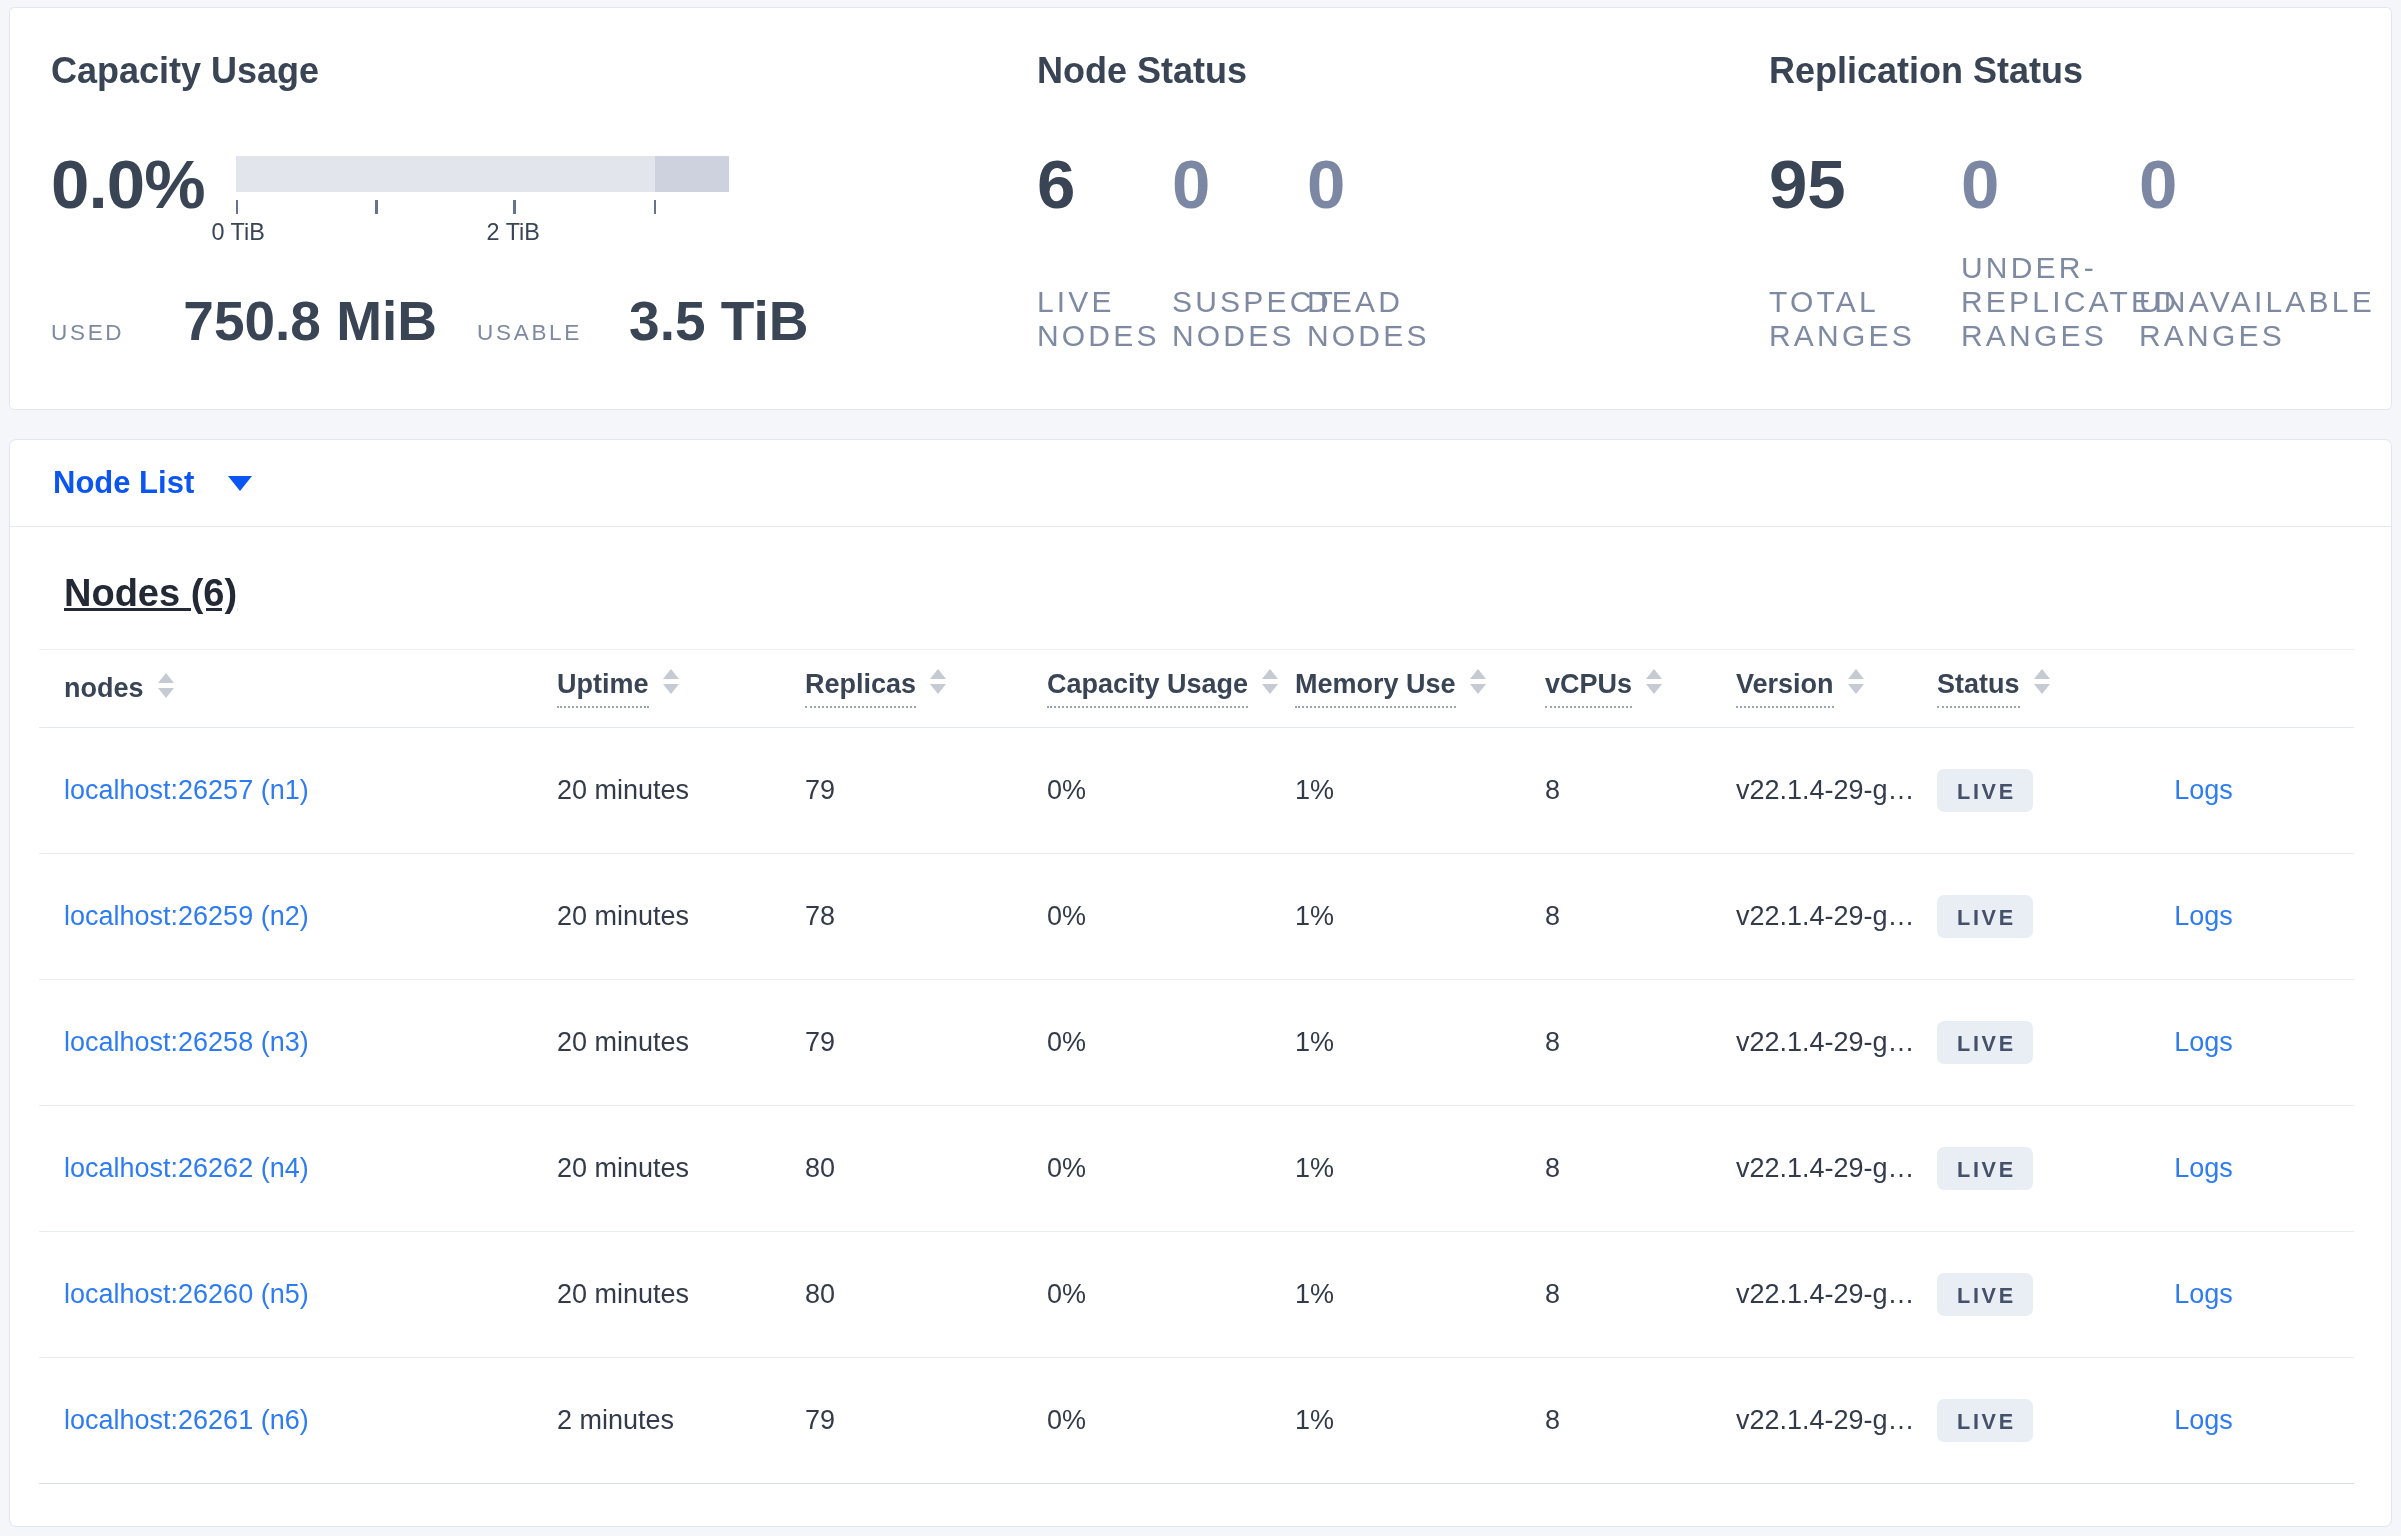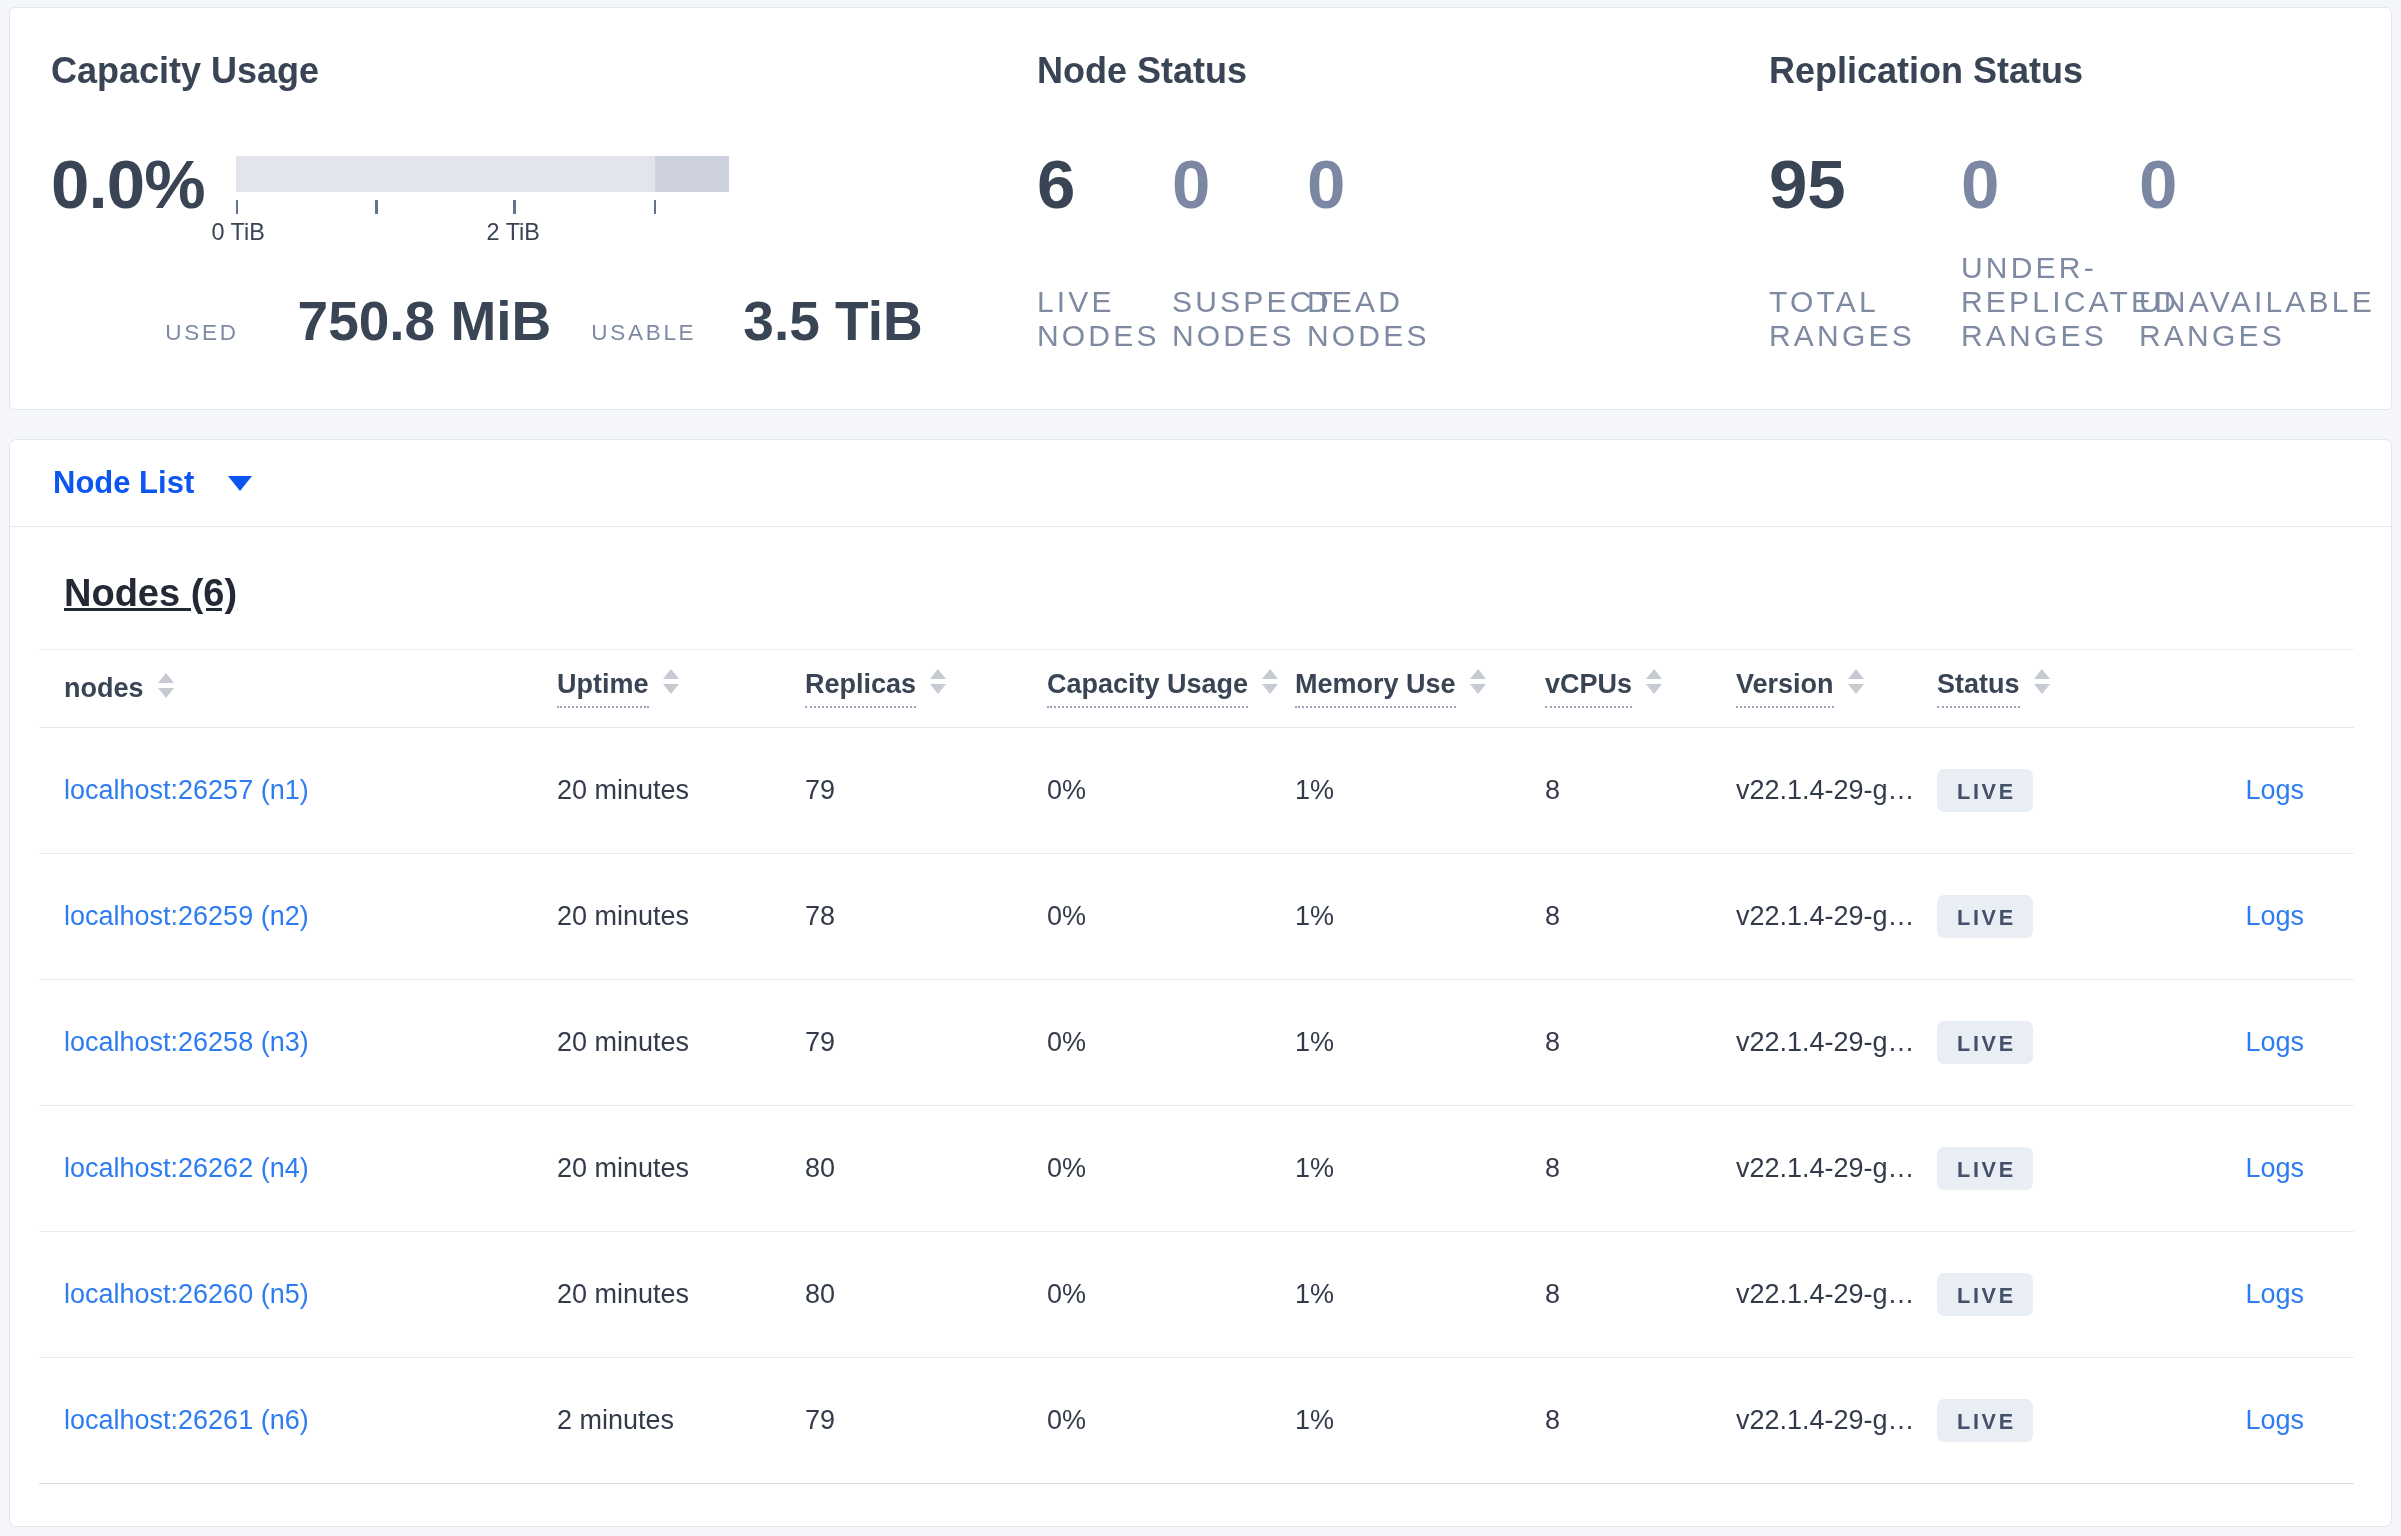--- a/index.html
+++ b/index.html
@@ -28,21 +28,21 @@
   .gauge-row { display: flex; margin-top: 58px; }
   .big-pct { font-size: 69px; line-height: 72px; font-weight: 700; color: #394455; letter-spacing: -0.9px; }
   .bar-wrap { margin-left: 31px; width: 493px; }
   .cap-bar { position: relative; height: 36px; background: #e2e5ec; margin-top: 7.2px; overflow: hidden; }
   .cap-bar-seg { position: absolute; top: 0; bottom: 0; right: 0; width: 14.9%; background: #cdd2de; }
   .tick-row { position: relative; height: 21.6px; margin-top: 5.4px; }
   .tick { position: absolute; top: 1.8px; width: 2.7px; height: 14.4px; background: #66738f; }
   .tick-label-row { position: relative; height: 27px; }
   .tick-label { position: absolute; transform: translateX(-50%); font-size: 23.4px; color: #394455; white-space: nowrap; }
 
-  .usage-row { margin-top: auto; display: flex; align-items: baseline; justify-content: center; }
+  .usage-row { margin-top: auto; display: flex; align-items: baseline; }
   .kv-label { font-size: 22.5px; letter-spacing: 2.7px; color: #7e89a2; font-weight: 400; }
   .kv-value { font-size: 55px; font-weight: 700; color: #394455; }
   .usage-row .kv-value { margin-left: 59px; }
   .usage-row .kv-label + .kv-value { }
   .usage-row .lbl-usable { margin-left: 40px; }
   .usage-row .val-usable { margin-left: 47px; }
 
   .stats-row { display: flex; margin-top: 58px; flex: 1; }
   .stat { display: flex; flex-direction: column; justify-content: space-between; }
   .stat-number { font-size: 69px; line-height: 72px; font-weight: 700; color: #394455; }
@@ -100,21 +100,21 @@
   .th-label { font-size: 27px; font-weight: 700; color: #394455; white-space: nowrap; }
   .th-label.sortable { border-bottom: 2.7px dotted #9ba4b8; padding-bottom: 6.3px; }
   .sort-icon { display: inline-flex; flex-direction: column; margin-left: 14.4px; }
   .sort-up { width: 0; height: 0; border-left: 8px solid transparent; border-right: 8px solid transparent; border-bottom: 10px solid #c5cad3; margin-bottom: 4.5px; }
   .sort-down { width: 0; height: 0; border-left: 8px solid transparent; border-right: 8px solid transparent; border-top: 10px solid #c5cad3; }
 
   .data-row { height: 126px; border-bottom: 1.8px solid #e9ecf2; }
   .data-row.last { border-bottom: 1.8px solid #d8dce5; }
   .td { padding-left: 25px; font-size: 27px; color: #333b4b; white-space: nowrap; }
   .td.link a, .td.logs a { color: #2e7cf2; text-decoration: none; cursor: pointer; }
-  .td.logs { text-align: right; padding-right: 50px; padding-left: 0; }
+  .td.logs { text-align: center; padding-right: 50px; padding-left: 0; }
   .badge-live {
     display: inline-block;
     background: #e9edf4;
     color: #45506a;
     font-size: 21.6px; font-weight: 700; letter-spacing: 2.7px;
     line-height: 1;
     padding: 11.7px 17px 10px 20px;
     border-radius: 7.2px;
   }
 </style>

